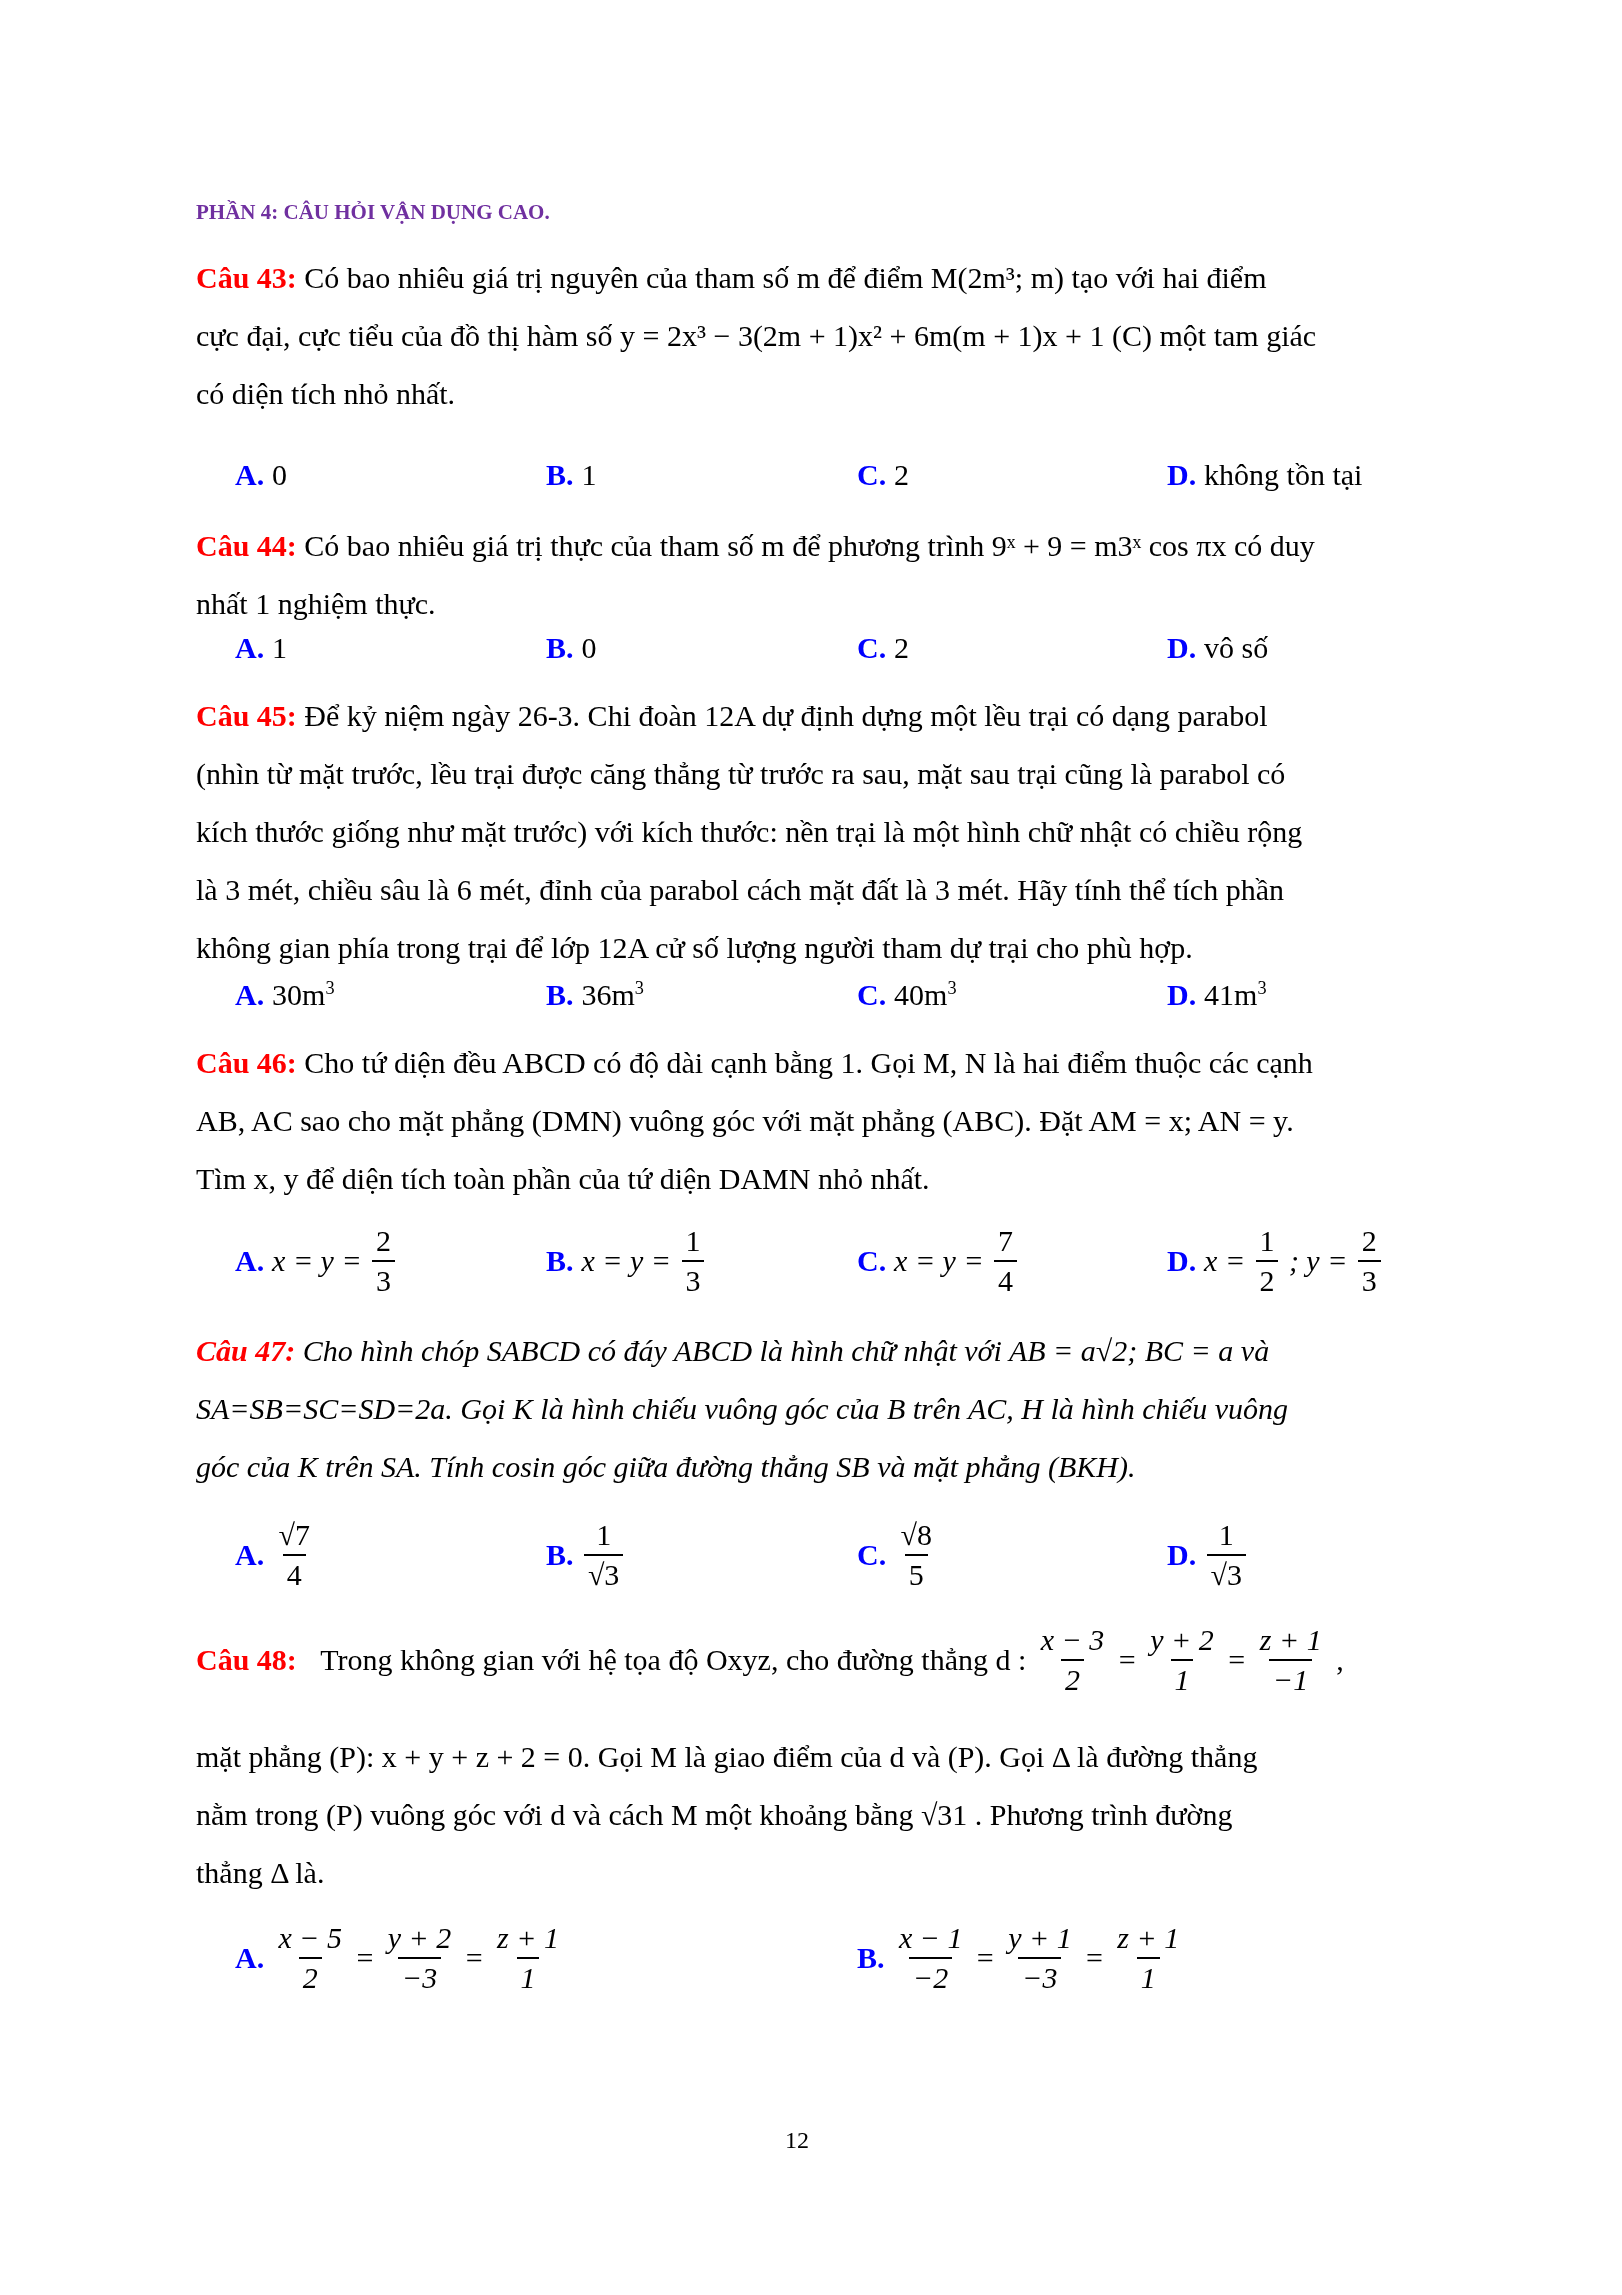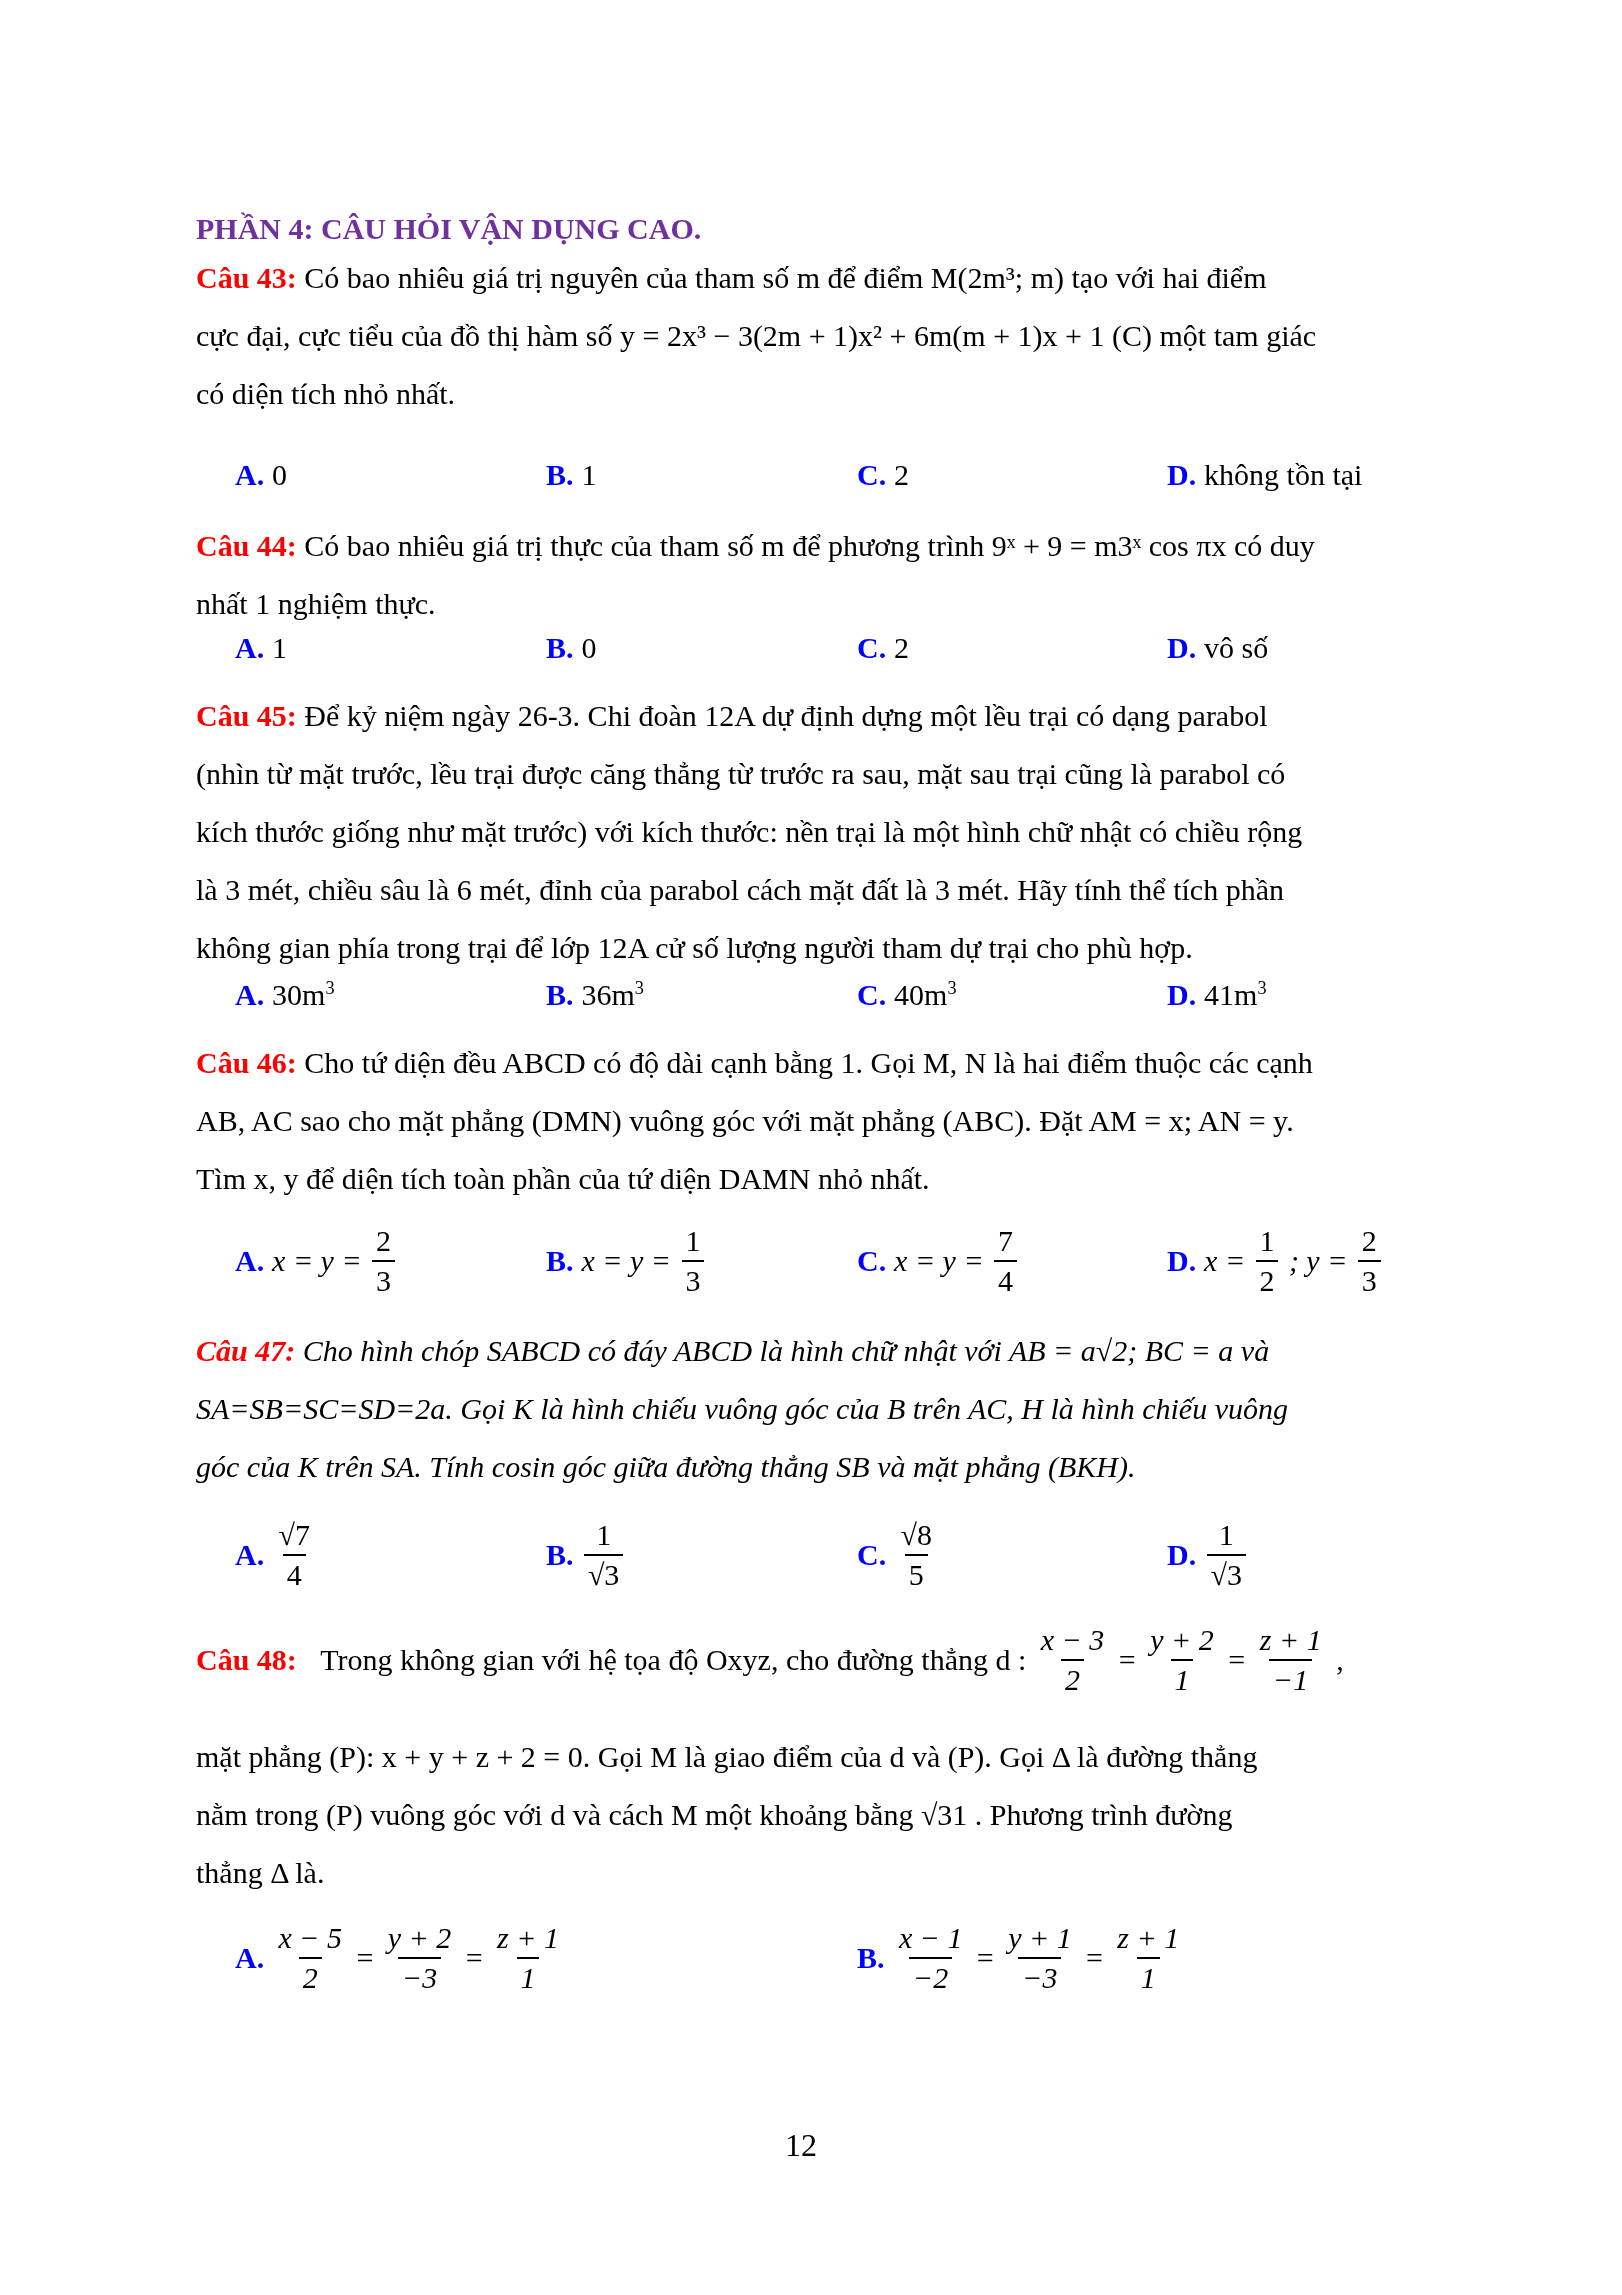--- a/index.html
+++ b/index.html
@@ -1,32 +1,32 @@
 <!DOCTYPE html>
 <html style="font-size:10.5px"><head>
 <meta charset="utf-8">
 <style>
   html, body { margin: 0; padding: 0; background: #ffffff; }
   body { width: 1623px; height: 2295px; position: relative; overflow: hidden;
          font-family: "Liberation Serif", "DejaVu Serif", serif; color: #000; font-size: 30px; }
   .page { position: absolute; left: 196px; top: 0; width: 1243px; }
-  .heading { position: absolute; top: 200px; left: 0; font-weight: bold; color: #7030A0; font-size: 30px; margin-top: 12px; }
+  .heading { position: absolute; top: 200px; left: 0; font-weight: bold; color: #7030A0; font-size: 21px; }
   .q { position: absolute; left: 0; width: 1243px; line-height: 58px; text-align: justify; }
   .qlabel { color: #FF0000; font-weight: bold; }
   .olabel { color: #0000FF; font-weight: bold; }
   .opts { position: absolute; left: 39px; width: 1204px; height: 52px; }
   .opt { position: absolute; top: 0; white-space: nowrap; display: flex; align-items: center; gap: 7.9px; }
   .opt.a { left: 0; } .opt.b { left: 311px; } .opt.c { left: 622px; } .opt.d { left: 932px; }
   .opts2 .opt.b { left: 622px; }
   .m { font-style: italic; }
   .frac { display: inline-flex; flex-direction: column; align-items: center; vertical-align: middle; line-height: 1.1; margin: 0 2.6px; }
   .frac .num { padding: 0 3.9px 2.6px; }
   .frac .den { padding: 2.6px 3.9px 0; border-top: 2px solid #000; }
   sup { font-size: 18.3px; }
-  .pagenum { position: absolute; top: 2127px; left: 785px; font-size: 32px; }
+  .pagenum { position: absolute; top: 2127px; left: 785px; font-size: 24px; }
   .inline-flex { display: inline-flex; align-items: center; gap: 8px; }
 </style>
 </head>
 <body>
 
 <div class="page">
 
   <div class="heading">PHẦN 4: CÂU HỎI VẬN DỤNG CAO.</div>
 
   <div class="q" style="top:249px;">

